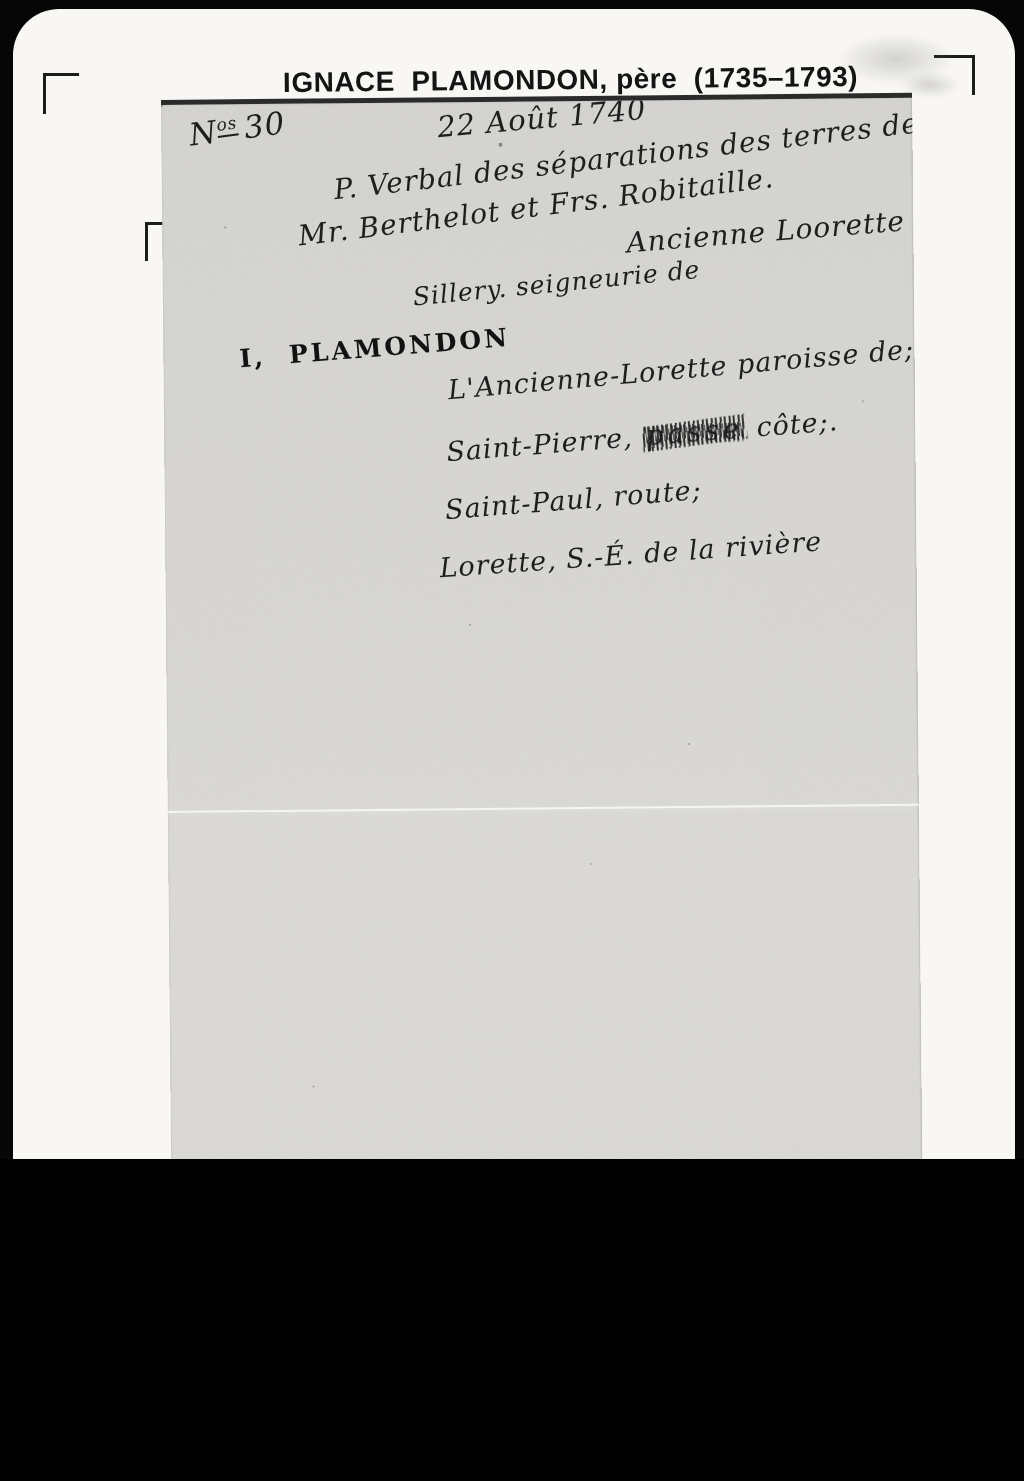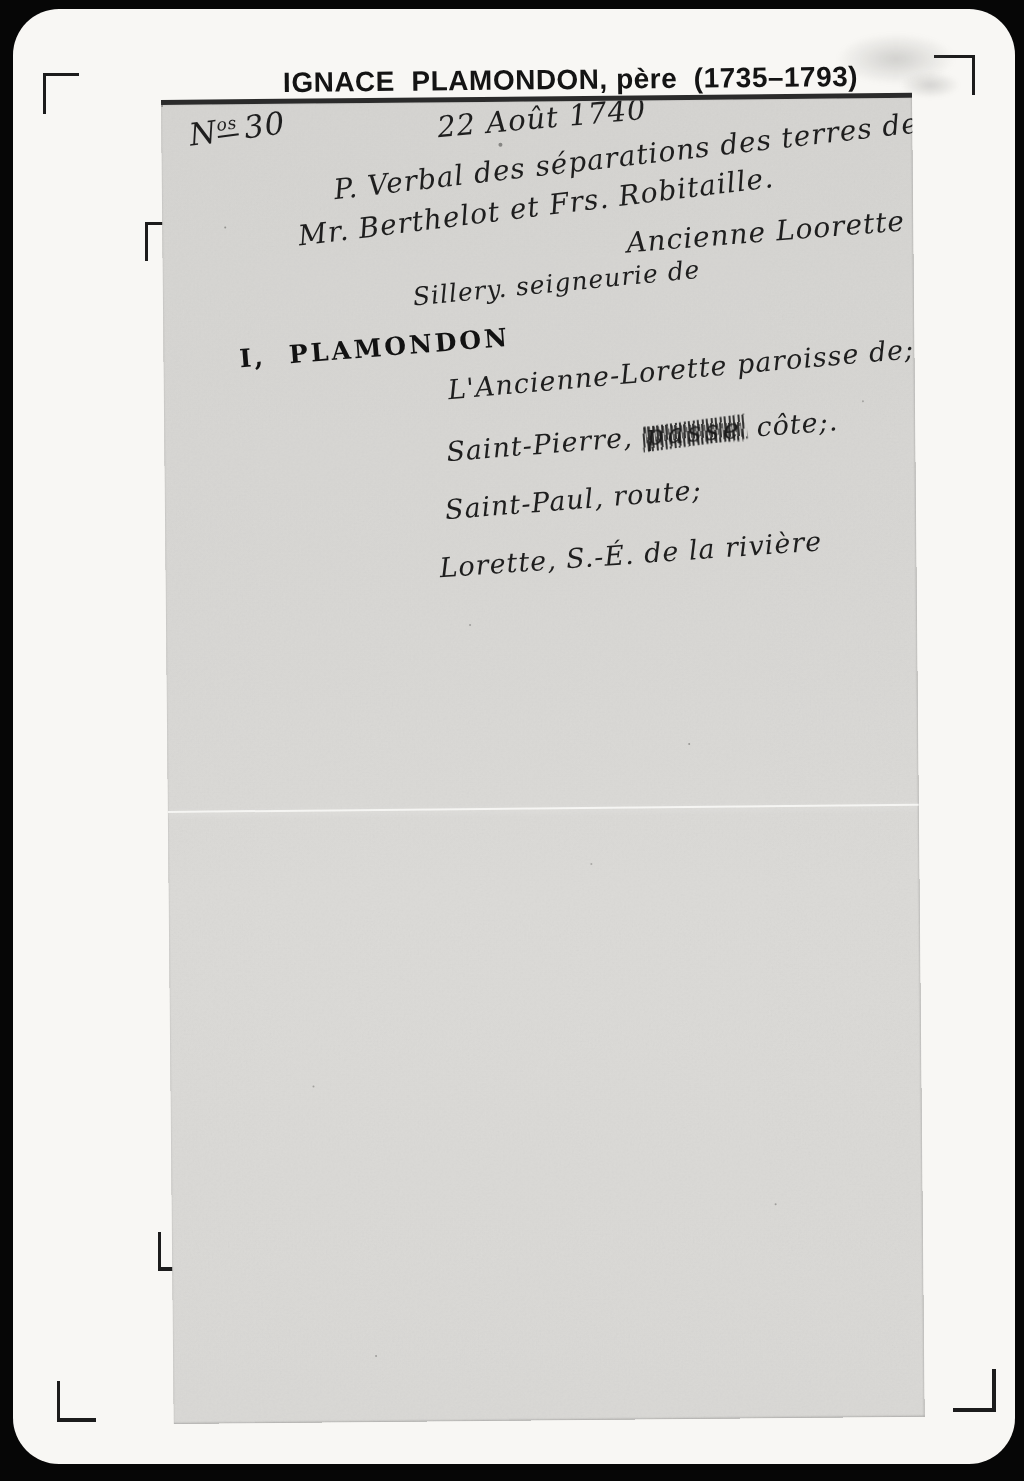--- a/index.html
+++ b/index.html
@@ -1,17 +1,17 @@
 <!DOCTYPE html>
 <html><head>
 <meta charset="utf-8">
 <style>
   html,body{margin:0;padding:0;background:#000;}
   .page-frame{
-    position:relative;width:1024px;height:1481px;background:#060606;overflow:hidden;
+    position:relative;width:1024px;height:1159px;background:#060606;overflow:hidden;
     font-family:"Liberation Sans",sans-serif;
   }
   
   .print{
     position:absolute;left:13px;top:9px;width:1002px;height:1455px;
     background:#f8f7f4;border-radius:46px;
   }
   
   .header{
     position:absolute;left:283px;top:64px;

